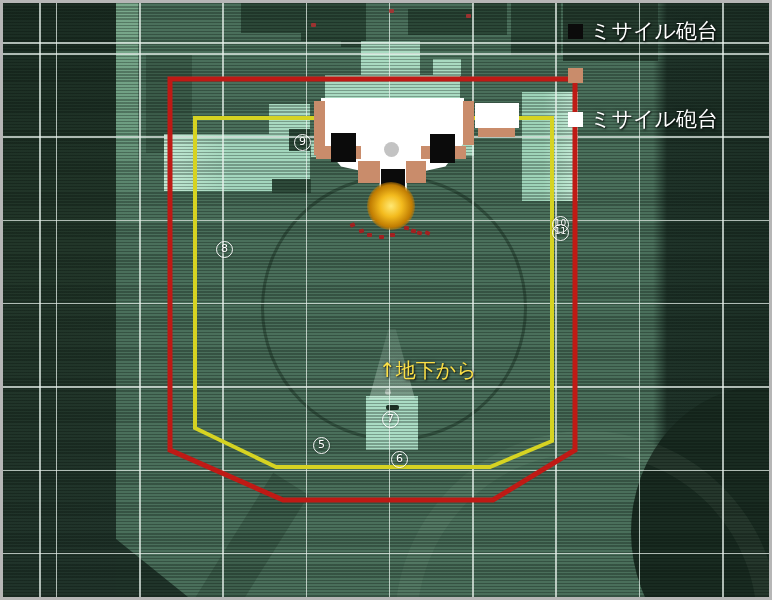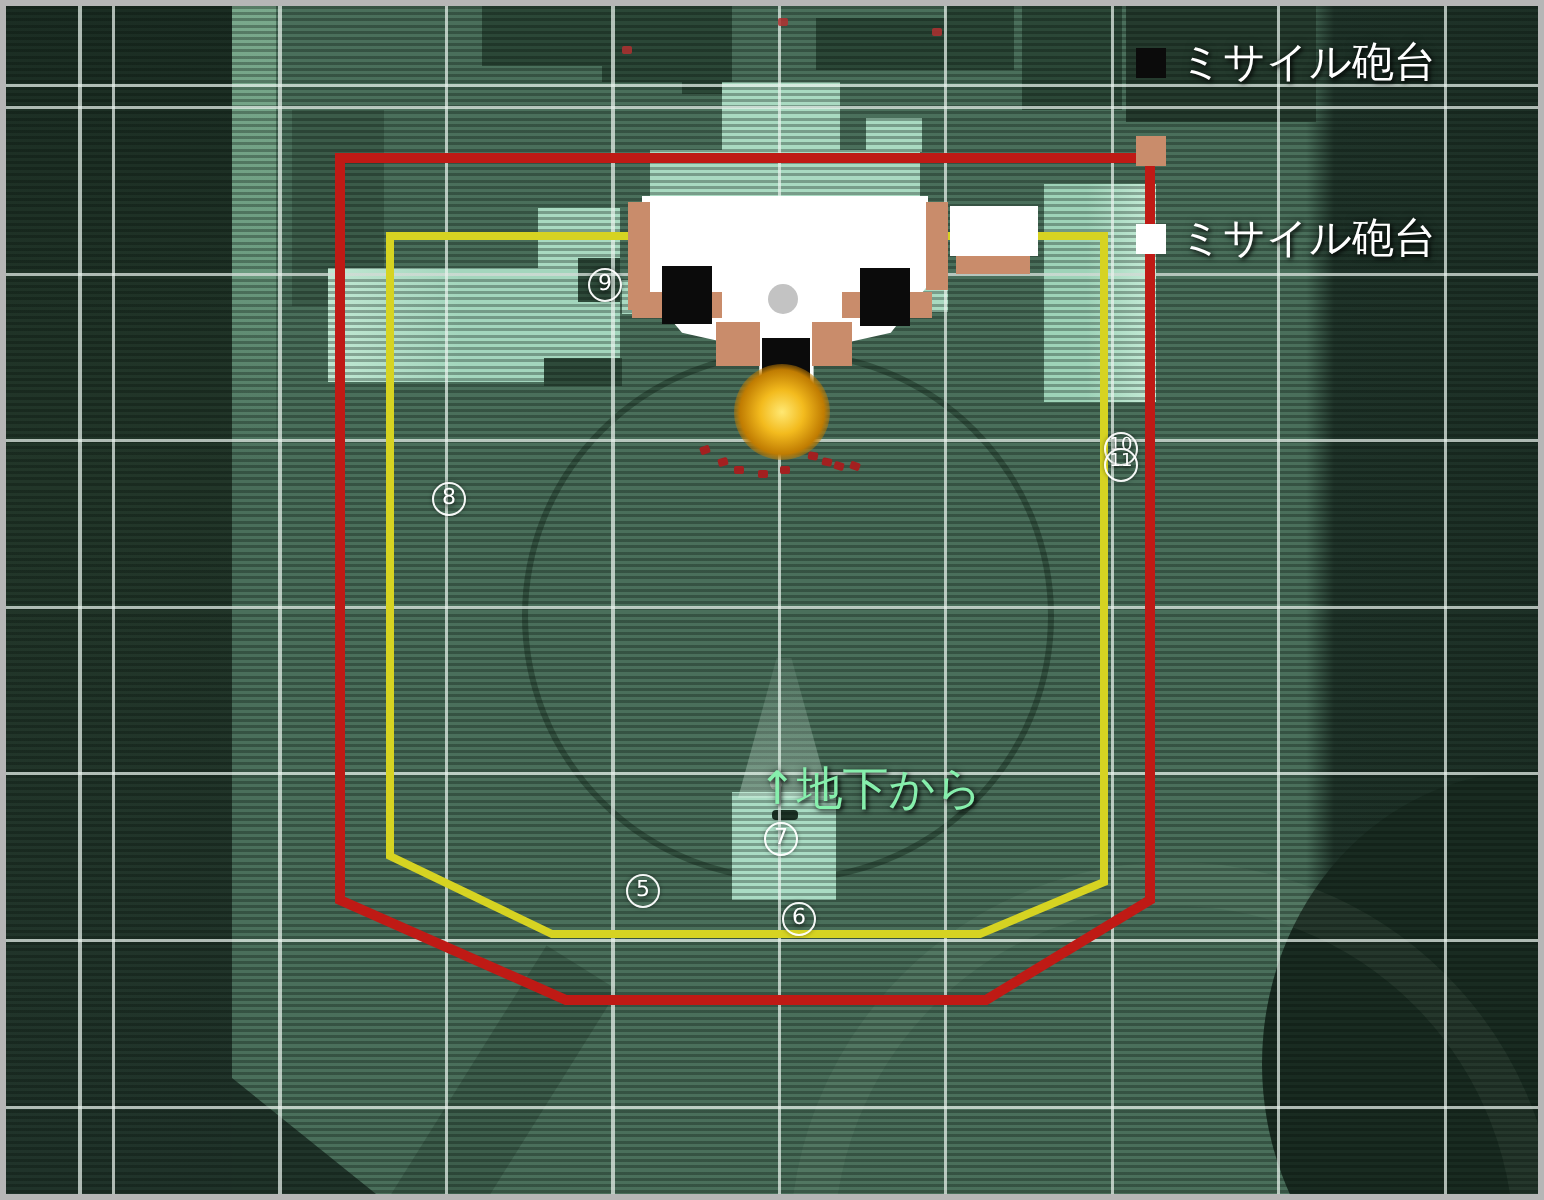--- a/index.html
+++ b/index.html
@@ -50,22 +50,22 @@
   
   .legend{left:565px;top:17px;display:grid;row-gap:21px;}
   .lrow{display:flex;align-items:center;height:23px;}
   .sw{width:15px;height:15px;margin-right:7px;flex:none;}
   .sw.round{border-radius:50%;}
   .ltxt{color:#ffffff;font-size:21px;line-height:1;white-space:nowrap;
     text-shadow:1px 1px 2px rgba(0,0,0,.85),0 0 4px rgba(0,0,0,.5);}
   .marker{position:absolute;width:17px;height:17px;border:1.5px solid rgba(255,255,255,.95);
     border-radius:50%;box-sizing:border-box;color:#fff;font-size:11px;line-height:13px;
     text-align:center;text-shadow:0 1px 2px rgba(0,0,0,.7);box-shadow:0 0 2px rgba(0,0,0,.4);}
-  .underground{left:376px;top:356px;color:#86efac;font-size:23px;line-height:1.1;white-space:nowrap;
-    text-shadow:1px 1px 2px rgba(0,0,0,.8),0 0 4px rgba(0,0,0,.45);margin-top:24px;}
+  .underground{left:376px;top:356px;color:#fde047;font-size:20px;line-height:1.1;white-space:nowrap;
+    text-shadow:1px 1px 2px rgba(0,0,0,.8),0 0 4px rgba(0,0,0,.45);}
 </style>
 </head>
 <body>
 
 <div class="frame">
 
   <div class="terrain">
     <div class="abs dark-left"></div>
     <div class="abs light-strip"></div>
     <div class="abs dark-right"></div>

